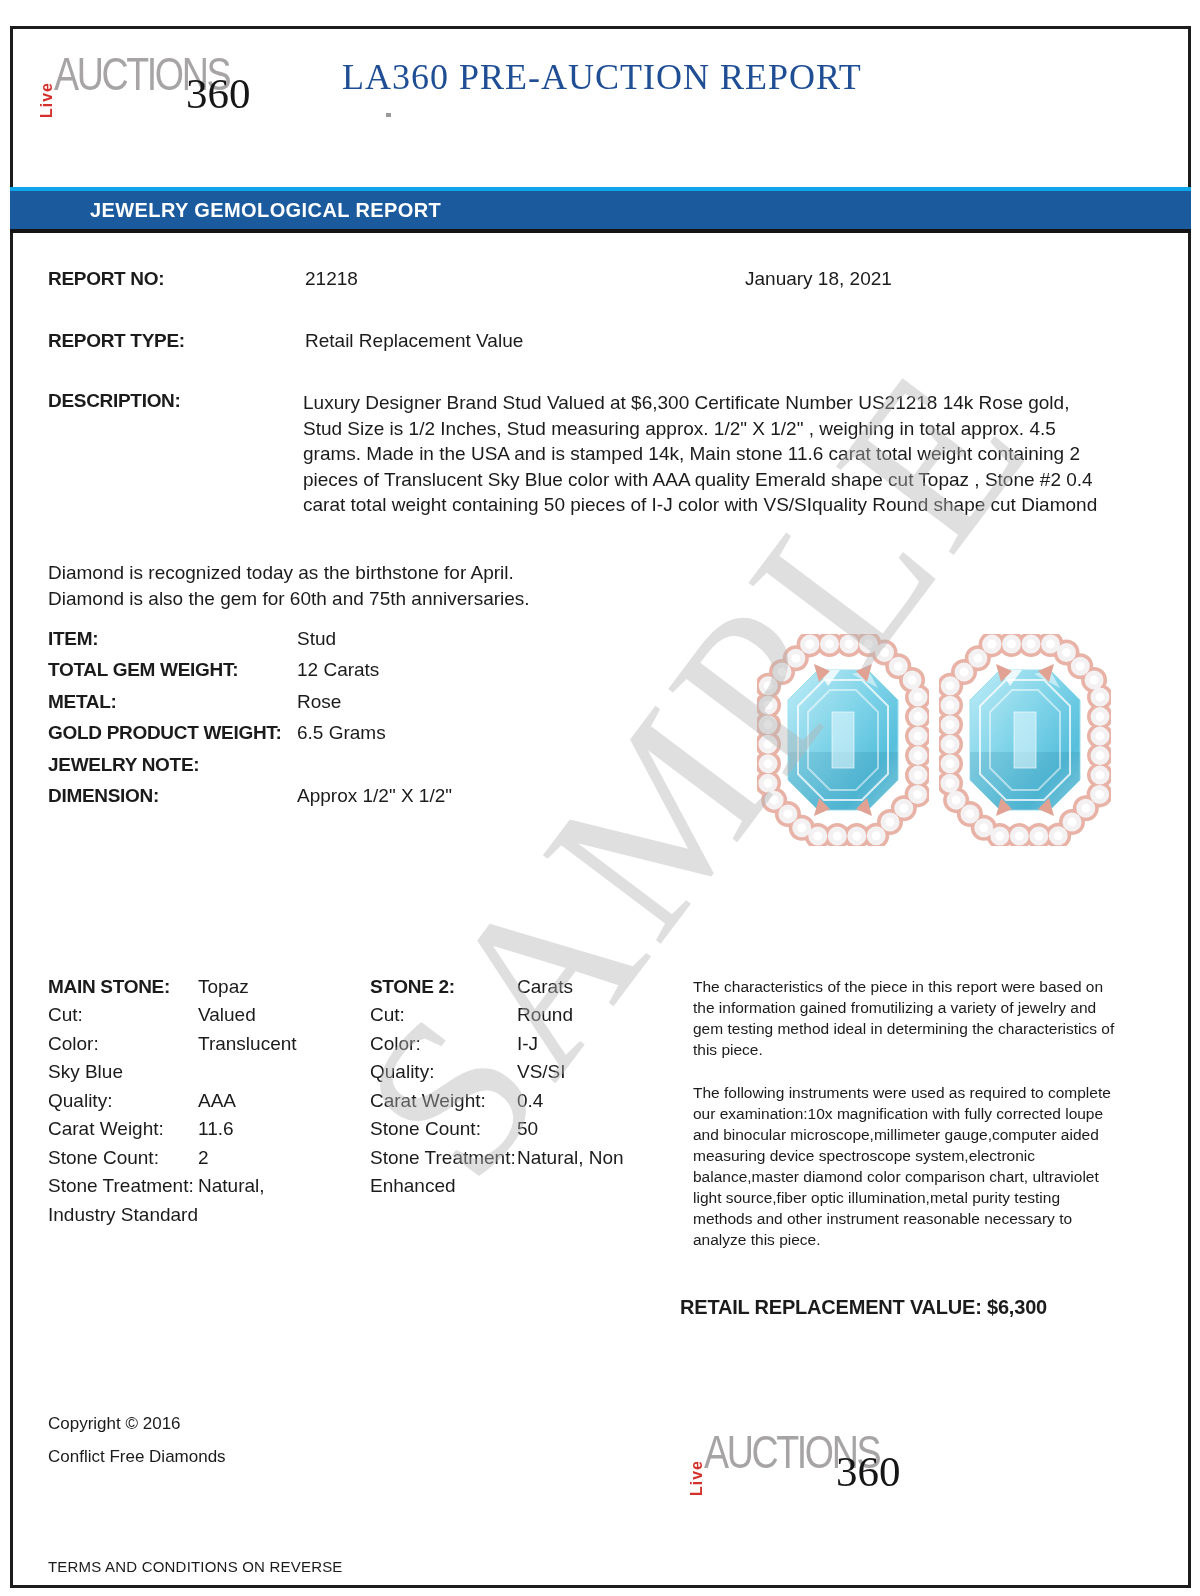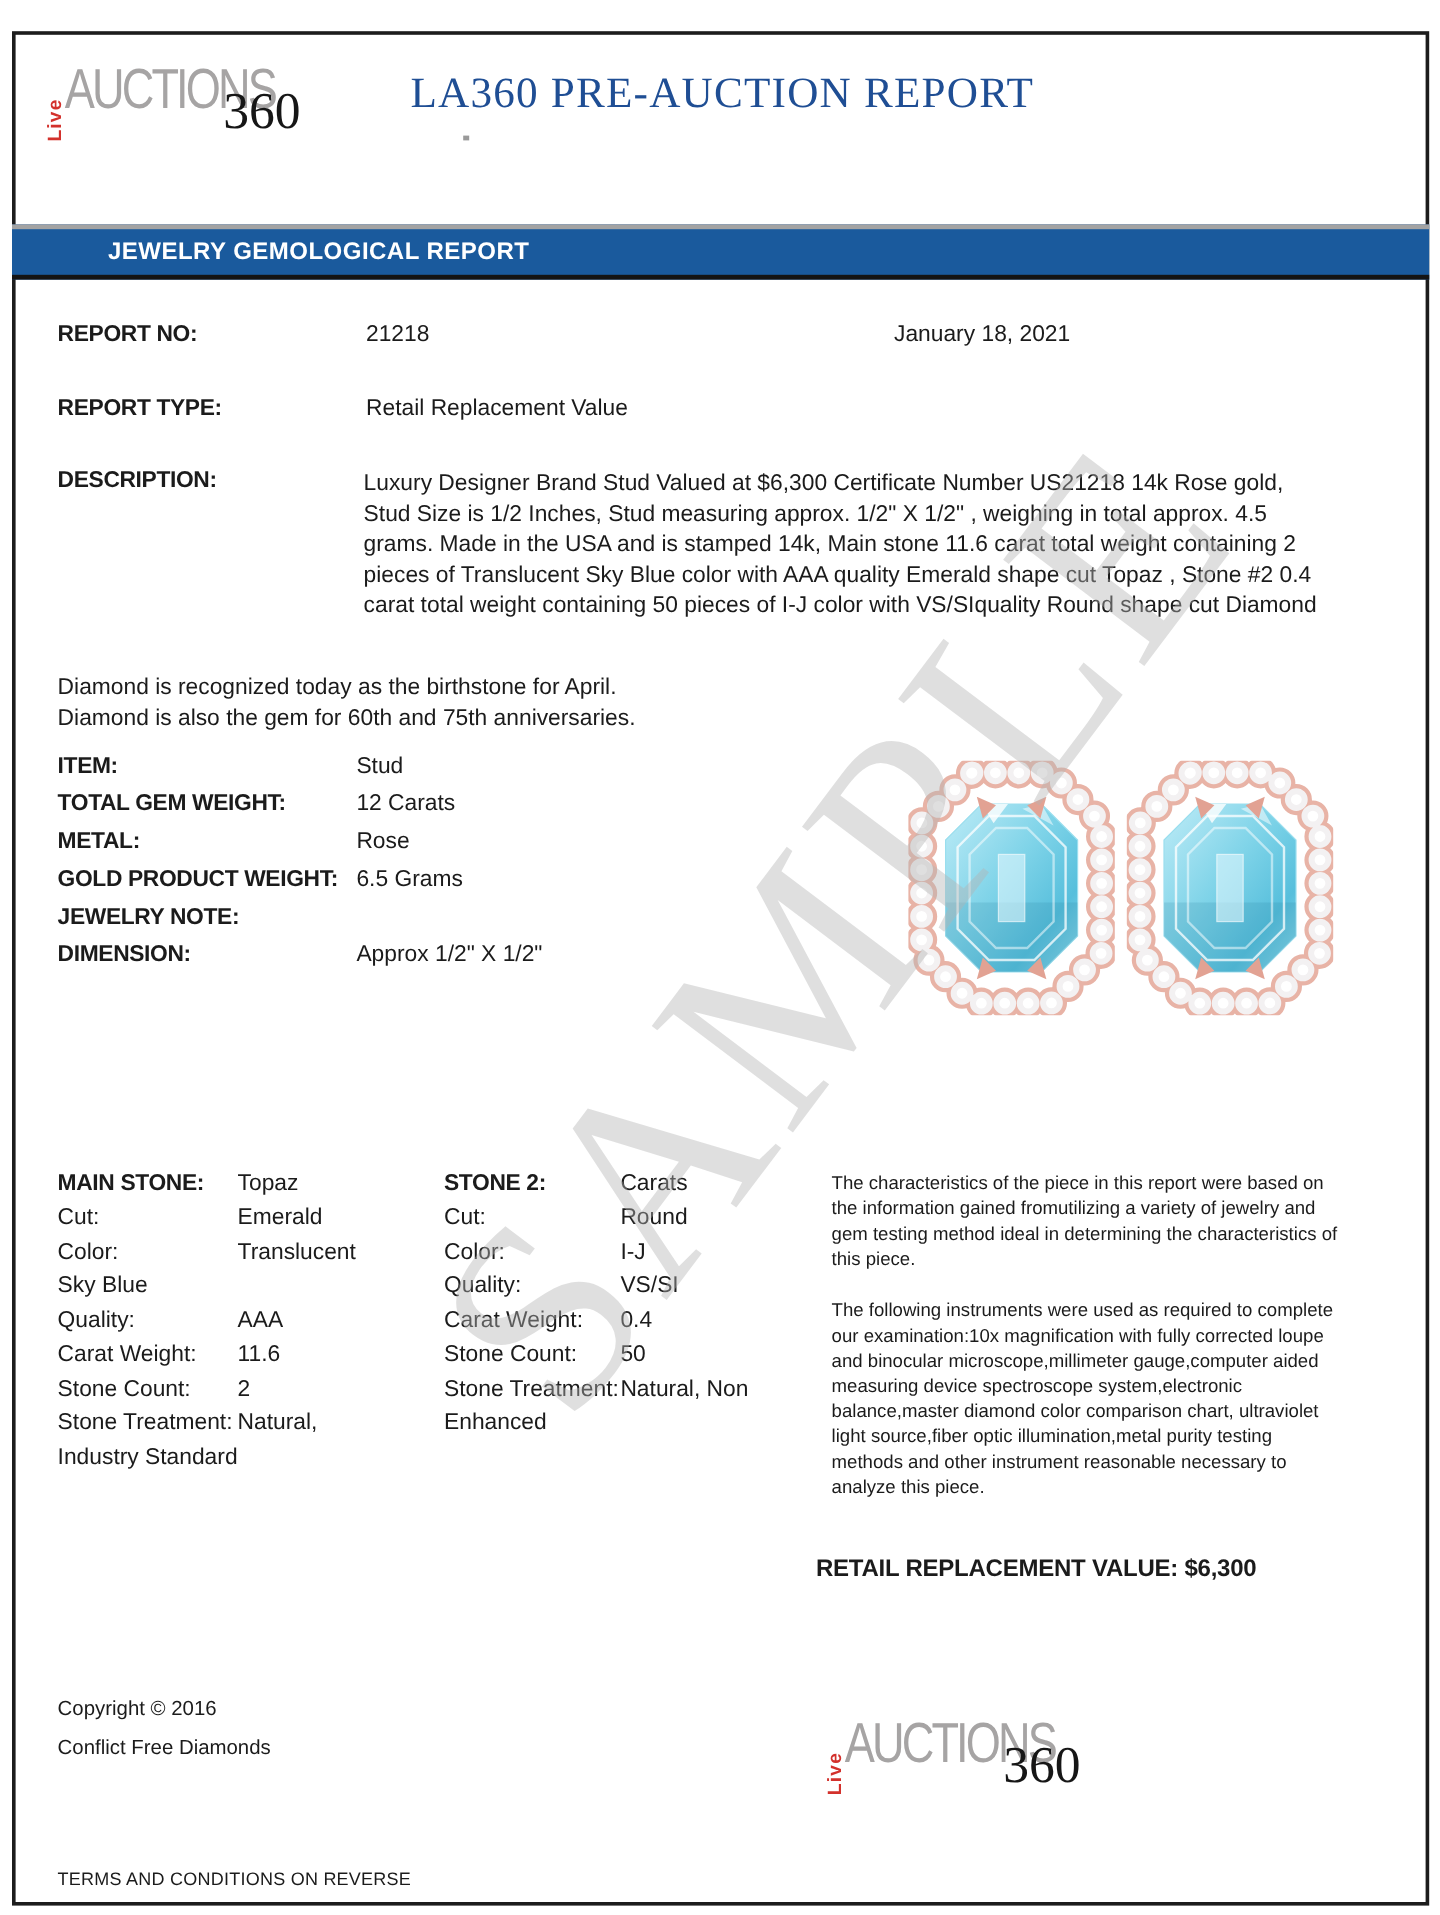--- a/index.html
+++ b/index.html
@@ -17,21 +17,21 @@
                   letter-spacing:-3px;transform:scaleX(0.8);transform-origin:left top;
                   font-weight:400;line-height:1;}
   .logo .n360{position:absolute;left:148px;top:22px;font-family:"Liberation Serif",serif;
               font-size:43px;color:#161616;line-height:1;}
   
   .title{position:absolute;left:342px;top:56px;font-family:"Liberation Serif",serif;
          font-size:36px;letter-spacing:1px;color:#1f4e94;white-space:nowrap;}
   .title-dot{position:absolute;left:386px;top:113px;width:5px;height:4px;background:#9a9a9a;}
   
   .band{position:absolute;left:10px;top:187px;width:1181px;height:38px;background:#1a5a9d;
-        border-top:4px solid #a3a3a3;border-bottom:4px solid #141414;}
+        border-top:4px solid #0ea5e9;border-bottom:4px solid #141414;}
   .band span{display:block;padding-left:80px;line-height:38px;color:#ffffff;
              font-size:20px;font-weight:700;letter-spacing:.4px;}
   
   .kv{position:absolute;left:48px;height:26px;white-space:nowrap;font-size:19px;}
   .kv .lbl{font-weight:700;letter-spacing:-0.3px;text-align:right;}
   .kv .lbl.reg{font-weight:400;letter-spacing:0;}
   .kv .val{position:absolute;top:0;white-space:nowrap;font-weight:400;}
   .kv.report .val{left:257px;}
   .kv.report .date{position:absolute;left:697px;top:0;font-weight:400;}
   .kv.item .val{left:249px;}
@@ -159,21 +159,21 @@
       <path d="M114,182 l-16,-7 11,-11 z" fill="#e2a293"></path>
     </svg>
   </div>
 
   <div class="kv stoneL" style="top:976px;">
     <span class="lbl">MAIN STONE:</span>
     <span class="val">Topaz</span>
   </div>
   <div class="kv stoneL" style="top:1004px;">
     <span class="lbl reg">Cut:</span>
-    <span class="val">Emerald</span>
+    <span class="val">Valued</span>
   </div>
   <div class="kv stoneL" style="top:1033px;">
     <span class="lbl reg">Color:</span>
     <span class="val">Translucent</span>
   </div>
   <div class="kv stoneL" style="top:1061px;">
     <span class="lbl reg">Sky Blue</span>
     <span class="val"></span>
   </div>
   <div class="kv stoneL" style="top:1090px;">

